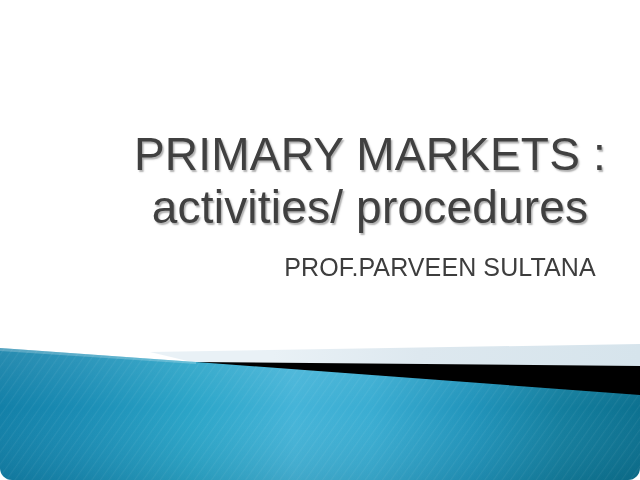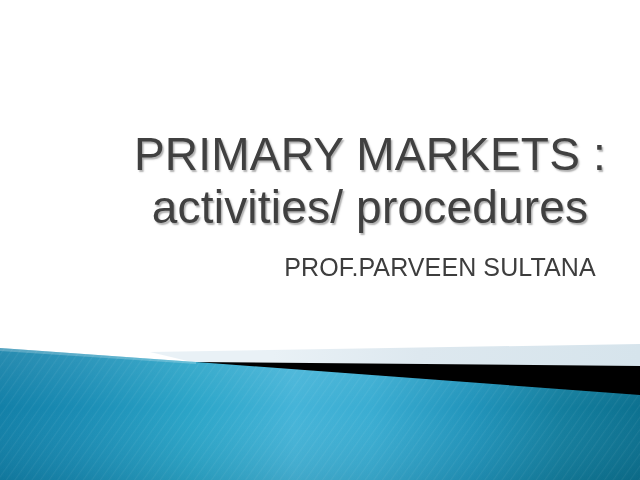--- a/index.html
+++ b/index.html
@@ -7,20 +7,21 @@
     padding: 0;
     background: #ffffff;
   }
   #slide {
     position: relative;
     width: 640px;
     height: 480px;
     overflow: hidden;
     background: #ffffff;
     font-family: "Liberation Sans", "DejaVu Sans", sans-serif;
+    border-radius: 12px;
   }
 
   
   #decor {
     position: absolute;
     left: 0;
     top: 0;
     width: 640px;
     height: 480px;
     pointer-events: none;

